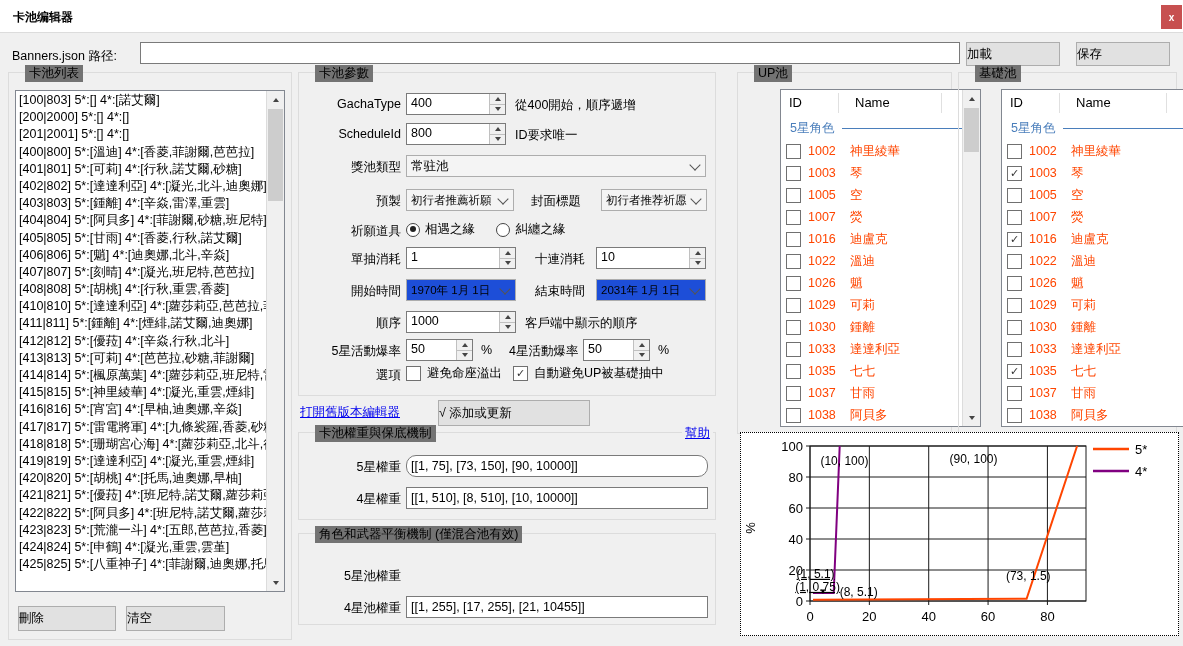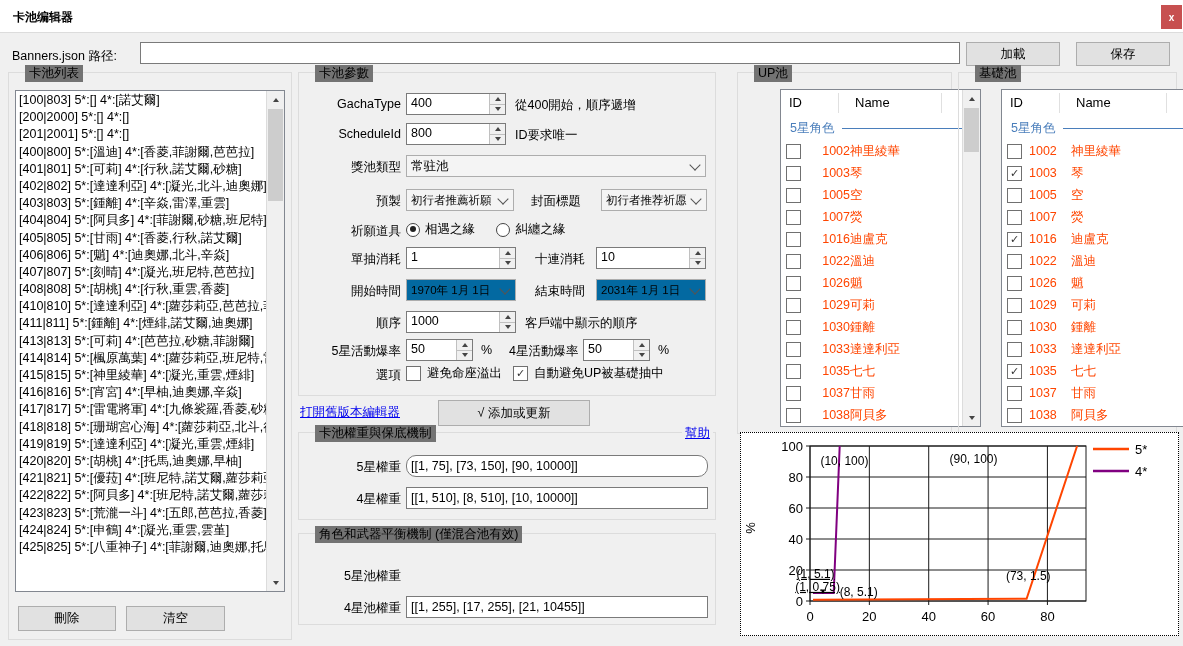--- a/index.html
+++ b/index.html
@@ -5,37 +5,37 @@
   html,body{margin:0;padding:0;}
   body{width:1183px;height:646px;position:relative;background:#f0f0f0;
        font-family:"Liberation Sans","DejaVu Sans",sans-serif;font-size:12.5px;color:#000;overflow:hidden;}
   .titlebar{position:absolute;left:0;top:0;width:1183px;height:32px;background:#ffffff;border-bottom:1px solid #dcdcdc;}
   .title-text{position:absolute;left:13px;top:9px;font-weight:bold;font-size:12px;}
   .close-btn{position:absolute;right:1px;top:5px;width:21px;height:24px;background:#c75050;color:#fff;
              display:flex;align-items:center;justify-content:center;font-size:10px;font-weight:bold;cursor:pointer;}
   .lbl{position:absolute;white-space:nowrap;}
   .txt{position:absolute;background:#fff;border:1px solid #7a7a7a;font:inherit;padding:0 4px;height:20px;box-sizing:content-box;}
   input.txt{outline:none;}
-  .btn{position:absolute;background:#e1e1e1;border:1px solid #adadad;display:flex;align-items:center;justify-content:center;
+  .btn{position:absolute;background:#e1e1e1;border:1px solid #adadad;display:flex;align-items:center;
        font:inherit;cursor:pointer;}
   .link{position:absolute;color:#0000ee;text-decoration:underline;cursor:pointer;white-space:nowrap;}
   .group{position:absolute;border:1px solid #dcdcdc;}
   .group>.gtitle{position:absolute;left:16px;top:-8px;background:#737373;padding:0 4px;white-space:nowrap;}
   
   .spin{position:absolute;height:22px;background:#fff;border:1px solid #7a7a7a;display:flex;box-sizing:border-box;}
   .spin .sval{flex:1;padding:2px 4px;white-space:nowrap;overflow:hidden;}
   .spin .sbtns{width:15px;border-left:1px solid #c0c0c0;display:flex;flex-direction:column;}
   .spin .sbtns div{flex:1;background:#f0f0f0;display:flex;align-items:center;justify-content:center;cursor:pointer;}
   .spin .sbtns div+div{border-top:1px solid #c0c0c0;}
   .tri-up{width:0;height:0;border-left:3px solid transparent;border-right:3px solid transparent;border-bottom:4px solid #444;}
   .tri-dn{width:0;height:0;border-left:3px solid transparent;border-right:3px solid transparent;border-top:4px solid #444;}
   
   .combo{position:absolute;height:22px;border:1px solid #adadad;background:#f4f4f4;display:flex;align-items:center;
          padding:0 4px;box-sizing:border-box;cursor:pointer;}
-  .combo.white{background:#0369a1;justify-content:space-between;}
+  .combo.white{background:#1d4ed8;justify-content:space-between;}
   .combo .cval{flex:1;white-space:nowrap;overflow:hidden;}
   .chev{width:7px;height:7px;border-right:1.4px solid #555;border-bottom:1.4px solid #555;transform:rotate(45deg);margin:-3px 2px 0 4px;flex:none;}
   
   .radio{display:inline-flex;align-items:center;margin-right:18px;cursor:pointer;}
   .radio .rdot{width:12px;height:12px;border:1px solid #444;border-radius:50%;margin-right:5px;background:#fff;position:relative;flex:none;}
   .radio.sel .rdot::after{content:"";position:absolute;left:2.5px;top:2.5px;width:6px;height:6px;border-radius:50%;background:#222;}
   .cbx{display:inline-flex;align-items:center;cursor:pointer;}
   .cb{width:13px;height:13px;border:1px solid #707070;background:#fff;display:inline-flex;align-items:center;
       justify-content:center;font-size:11px;line-height:11px;color:#333;margin-right:6px;flex:none;}
   
@@ -99,20 +99,21 @@
         <div class="pl-item">[401|801] 5*:[可莉] 4*:[行秋,諾艾爾,砂糖]</div>
         <div class="pl-item">[402|802] 5*:[達達利亞] 4*:[凝光,北斗,迪奧娜]</div>
         <div class="pl-item">[403|803] 5*:[鍾離] 4*:[辛焱,雷澤,重雲]</div>
         <div class="pl-item">[404|804] 5*:[阿貝多] 4*:[菲謝爾,砂糖,班尼特]</div>
         <div class="pl-item">[405|805] 5*:[甘雨] 4*:[香菱,行秋,諾艾爾]</div>
         <div class="pl-item">[406|806] 5*:[魈] 4*:[迪奧娜,北斗,辛焱]</div>
         <div class="pl-item">[407|807] 5*:[刻晴] 4*:[凝光,班尼特,芭芭拉]</div>
         <div class="pl-item">[408|808] 5*:[胡桃] 4*:[行秋,重雲,香菱]</div>
         <div class="pl-item">[410|810] 5*:[達達利亞] 4*:[蘿莎莉亞,芭芭拉,菲謝爾]</div>
         <div class="pl-item">[411|811] 5*:[鍾離] 4*:[煙緋,諾艾爾,迪奧娜]</div>
+        <div class="pl-item">[412|812] 5*:[優菈] 4*:[辛焱,行秋,北斗]</div>
         <div class="pl-item">[413|813] 5*:[可莉] 4*:[芭芭拉,砂糖,菲謝爾]</div>
         <div class="pl-item">[414|814] 5*:[楓原萬葉] 4*:[蘿莎莉亞,班尼特,雷澤]</div>
         <div class="pl-item">[415|815] 5*:[神里綾華] 4*:[凝光,重雲,煙緋]</div>
         <div class="pl-item">[416|816] 5*:[宵宮] 4*:[早柚,迪奧娜,辛焱]</div>
         <div class="pl-item">[417|817] 5*:[雷電將軍] 4*:[九條裟羅,香菱,砂糖]</div>
         <div class="pl-item">[418|818] 5*:[珊瑚宮心海] 4*:[蘿莎莉亞,北斗,行秋]</div>
         <div class="pl-item">[419|819] 5*:[達達利亞] 4*:[凝光,重雲,煙緋]</div>
         <div class="pl-item">[420|820] 5*:[胡桃] 4*:[托馬,迪奧娜,早柚]</div>
         <div class="pl-item">[421|821] 5*:[優菈] 4*:[班尼特,諾艾爾,蘿莎莉亞]</div>
         <div class="pl-item">[422|822] 5*:[阿貝多] 4*:[班尼特,諾艾爾,蘿莎莉亞]</div>
@@ -300,21 +301,21 @@
   <input class="txt" style="left: 107px; top: 54px; width: 292px;" value="[[1, 510], [8, 510], [10, 10000]]">
 </div>
 
 <div class="group" style="left:298px;top:533px;width:416px;height:90px;">
   <span class="gtitle">角色和武器平衡機制 (僅混合池有效)</span>
   <span class="lbl" style="right:314px;top:34px;">5星池權重</span>
   <span class="lbl" style="right:314px;top:66px;">4星池權重</span>
   <input class="txt" style="left: 107px; top: 62px; width: 292px;" value="[[1, 255], [17, 255], [21, 10455]]">
 </div>
 
-<div class="group" style="left:737px;top:72px;width:213px;height:360px;text-align:right;">
+<div class="group" style="left:737px;top:72px;width:213px;height:360px;">
   <span class="gtitle">UP池</span>
   <div class="table" style="left:6px;top:16px;width:199px;height:336px;">
     <div class="thead">
       <span class="cid">ID</span>
       <span class="cname">Name</span>
       <span class="vline" style="left:57px;"></span>
         <span class="vline" style="left:160px;"></span>
     </div>
     <div class="sectionrow">
       <span class="stext" style="color: rgb(74, 126, 187);">5星角色</span>

